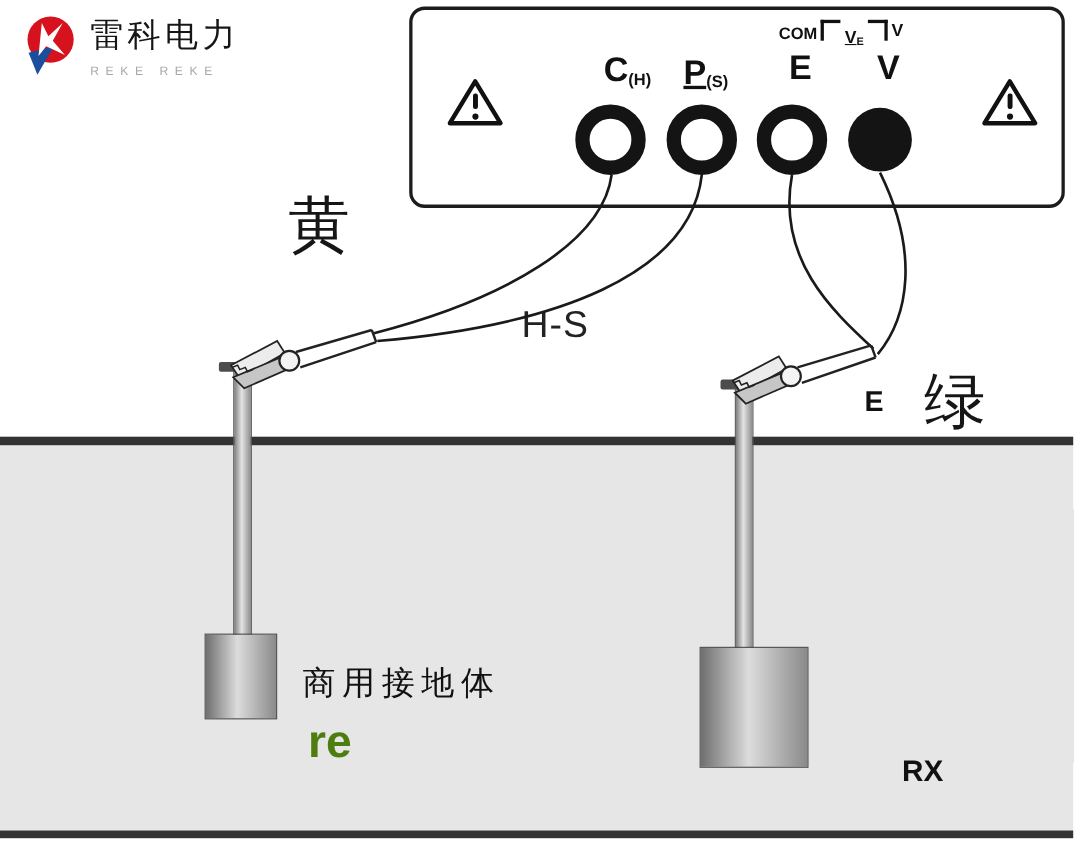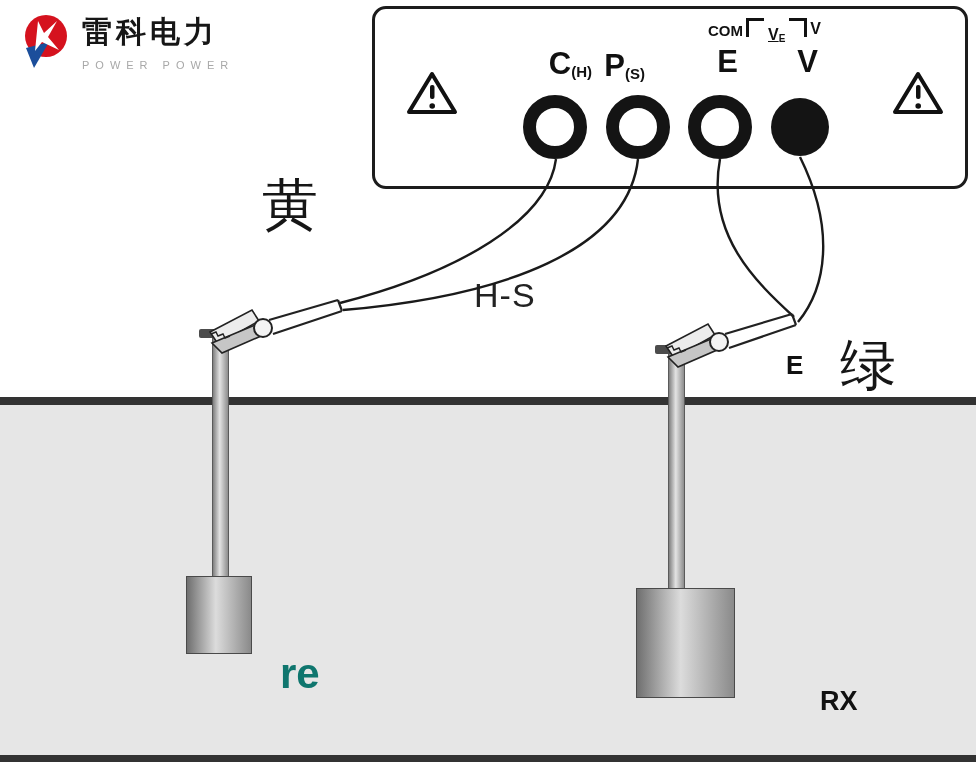--- a/index.html
+++ b/index.html
@@ -4,21 +4,21 @@
 <style>
   html,body { margin:0; padding:0; background:#ffffff; }
   .canvas {
     position:relative; width:976px; height:766px; background:#fff; overflow:hidden;
     font-family:"Liberation Sans","DejaVu Sans",sans-serif; color:#111;
   }
   .abs { position:absolute; }
 
   
   .logo { left:16px; top:12px; display:flex; align-items:flex-start; gap:10px; }
-  .logo-text .brand { font-size:30px; font-weight:bold; letter-spacing:4px; color:#161616; }
+  .logo-text .brand { font-size:30px; font-weight:normal; letter-spacing:4px; color:#161616; }
   .logo-text .tagline { margin-top:6px; font-size:11px; letter-spacing:6px; color:#a8a8a8; }
 
   
   .device-panel {
     left:372px; top:6px; width:590px; height:177px;
     border:3px solid #1c1c1c; border-radius:14px; background:#fff; z-index:2;
   }
   .ring {
     position:absolute; width:38px; height:38px; border-radius:50%;
     border:13px solid #141414; background:#fff; z-index:3;
@@ -49,21 +49,21 @@
   
   .rod { position:absolute; width:15px; background:linear-gradient(90deg,#7f7f7f,#e3e3e3 45%,#8d8d8d); border:1px solid #5a5a5a; z-index:1; }
   .rod-cap { position:absolute; height:9px; background:#4c4c4c; border-radius:2px; z-index:1; }
   .block { position:absolute; background:linear-gradient(90deg,#6f6f6f,#dcdcdc 45%,#8a8a8a); border:1px solid #4a4a4a; z-index:1; }
 
   
   .cn-big { position:absolute; font-size:56px; font-family:"DejaVu Serif","Liberation Serif",serif; color:#161616; z-index:4; }
   .hs-label { left:474px; top:276px; font-size:34px; letter-spacing:1px; color:#222; z-index:4; }
   .e-wire-label { left:786px; top:350px; font-size:26px; font-weight:bold; color:#111; z-index:4; }
   .left-title { left:275px; top:601px; font-size:30px; letter-spacing:6px; color:#111; z-index:4; }
-  .left-code { left:280px; top:650px; font-size:42px; font-weight:bold; color:#0f766e; z-index:4; }
+  .left-code { left:280px; top:650px; font-size:42px; font-weight:bold; color:#4d7c0f; z-index:4; }
   .right-title { left:757px; top:627px; font-size:27px; letter-spacing:2px; color:#111; z-index:4; }
   .right-code { left:820px; top:686px; font-size:27px; font-weight:bold; color:#111; z-index:4; }
 
   .overlay-svg { left:0; top:0; z-index:5; pointer-events:none; }
   .warn { position:absolute; z-index:3; }
 </style>
 </head>
 <body>
 
 <div class="canvas">
@@ -94,21 +94,21 @@
   </svg>
 
   <div class="ring" style="left:523px; top:95px;"></div>
   <div class="ring" style="left:606px; top:95px;"></div>
   <div class="ring" style="left:688px; top:95px;"></div>
   <div class="solid-circle" style="left:771px; top:98px;"></div>
 
   <div class="term-label" style="left:514px; top:46px; width:78px;">
     <span>C</span><span class="sub">(H)</span>
   </div>
-  <div class="term-label" style="left:569px; top:48px; width:76px;">
+  <div class="term-label" style="left:586px; top:48px; width:76px;text-decoration:underline;">
     <span>P</span><span class="sub">(S)</span>
   </div>
   <div class="term-label" style="left:702px; top:44px; width:36px;">
     <span>E</span><span class="sub"></span>
   </div>
   <div class="term-label" style="left:782px; top:44px; width:36px;">
     <span>V</span><span class="sub"></span>
   </div>
 
   <div class="abs com-group">
@@ -141,28 +141,29 @@
       <circle cx="719" cy="342" r="9" fill="#f3f3f3" stroke="#222" stroke-width="2"></circle>
       <path d="M725,334 L792,314 M729,348 L796,325 M792,314 L796,325" fill="none" stroke="#222" stroke-width="2.2"></path>
     </g>
   </svg>
 
   <div class="cn-big" style="left:262px; top:168px;">黄</div>
   <div class="cn-big" style="left:840px; top:328px;">绿</div>
   <div class="abs hs-label">H-S</div>
   <div class="abs e-wire-label">E</div>
 
+  <div class="abs left-title">商用接地体</div>
   <div class="abs left-code">re</div>
   <div class="abs right-code">RX</div>
 
   <div class="abs logo">
     <svg width="56" height="58" viewBox="0 0 56 58">
       <circle cx="30" cy="24" r="21" fill="#d5121e"></circle>
       <polygon points="10,36 33,30 18,56" fill="#1b4e9b"></polygon>
       <path d="M22,9 L28,21 L41,9 L32,25 L43,38 L26,30 L19,39 Z" fill="#ffffff"></path>
     </svg>
     <div class="logo-text">
       <div class="brand">雷科电力</div>
-      <div class="tagline">POWER POWER</div>
+      <div class="tagline">REKE REKE</div>
     </div>
   </div>
 
 </div>
 
 </body></html>

